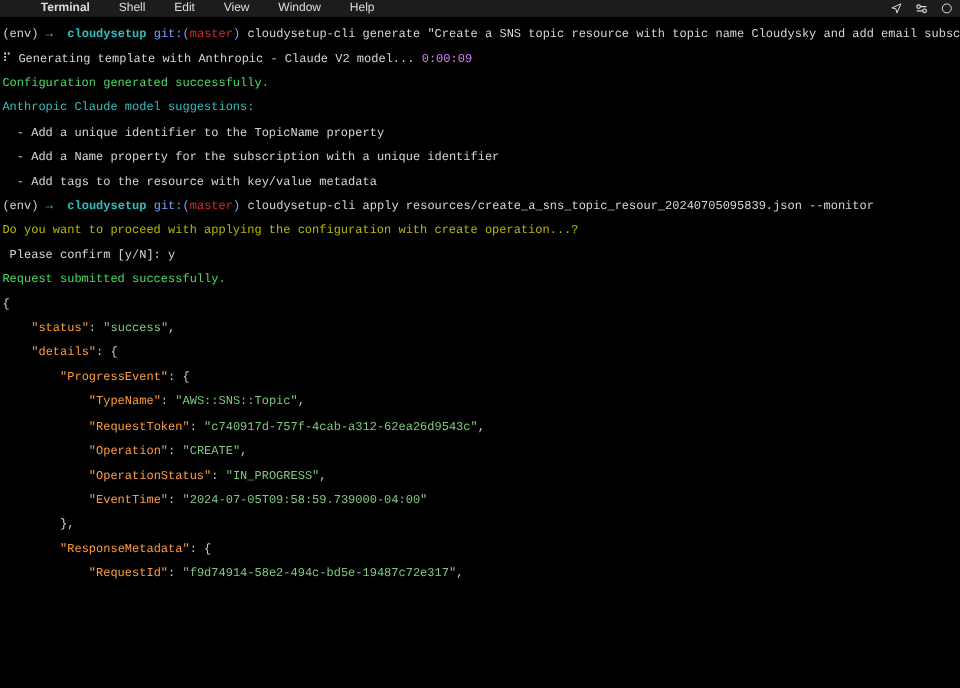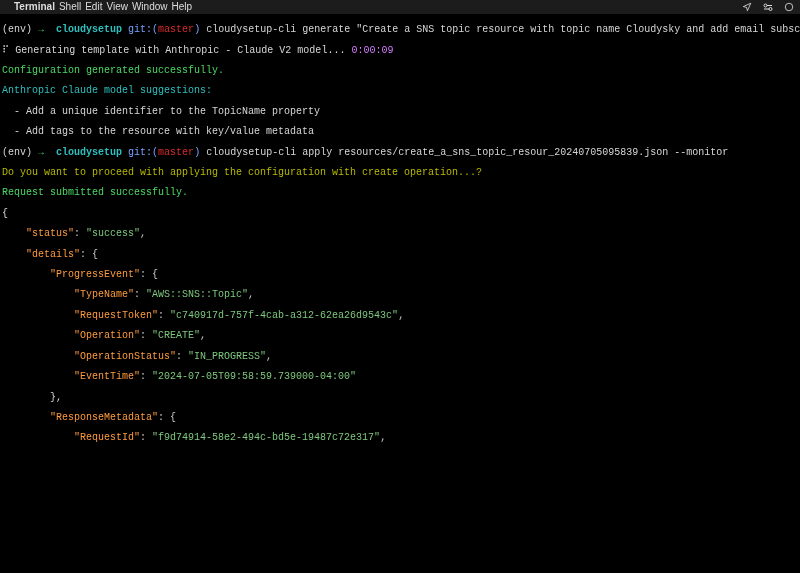--- a/index.html
+++ b/index.html
@@ -15,21 +15,21 @@
   }
   .menubar {
     height: 14px;
     background: #1c1c1c;
     color: #ddd;
     display: flex;
     align-items: center;
     padding: 0 6px;
     font-family: -apple-system, "Helvetica Neue", Arial, sans-serif;
     font-size: 10px;
-    gap: 4px;
+    gap: 24px;
     position: relative;
   }
   .menubar .apple {
     font-size: 11px;
     margin-right: 4px;
   }
   .menubar .app { font-weight: 600; }
   .menubar .right {
     margin-left: auto;
     display: flex;
@@ -87,23 +87,25 @@
       </span>
   </div>
 </div>
 
 <div class="terminal">
 <span class="line"><span class="white">(env)</span> <span class="green">→</span>  <span class="bcyan">cloudysetup</span> <span class="blue">git:(</span><span class="red">master</span><span class="blue">)</span> <span class="white">cloudysetup-cli generate "Create a SNS topic resource with topic name Cloudysky and add email subscription to Cloudysky@gmail.com"</span></span>
 <span class="line"><span class="white">⠏ Generating template with Anthropic - Claude V2 model...</span> <span class="magenta">0:00:09</span></span>
 <span class="line green">Configuration generated successfully.</span>
 <span class="line cyan">Anthropic Claude model suggestions:</span>
 <span class="line white">  - <span>Add a unique identifier to the TopicName property</span></span>
+<span class="line white">  - <span>Add a Name property for the subscription with a unique identifier</span></span>
 <span class="line white">  - <span>Add tags to the resource with key/value metadata</span></span>
 <span class="line"><span class="white">(env)</span> <span class="green">→</span>  <span class="bcyan">cloudysetup</span> <span class="blue">git:(</span><span class="red">master</span><span class="blue">)</span> <span class="white">cloudysetup-cli apply resources/create_a_sns_topic_resour_20240705095839.json --monitor</span></span>
 <span class="line yellow">Do you want to proceed with applying the configuration with create operation...?</span>
+<span class="line"><span class="white"> Please confirm [y/N]: </span><span class="white">y</span></span>
 <span class="line green">Request submitted successfully.</span>
 <span class="line white">{</span>
 <span class="line">    <span class="kw">"status"</span>: <span class="str">"<span>success</span>"</span>,</span>
 <span class="line">    <span class="kw">"<span>details</span>"</span>: {</span>
 <span class="line">        <span class="kw">"<span>ProgressEvent</span>"</span>: {</span>
 <span class="line">            <span class="kw">"TypeName"</span>: <span class="str">"<span>AWS::SNS::Topic</span>"</span>,</span>
 <span class="line">            <span class="kw">"RequestToken"</span>: <span class="str">"<span>c740917d-757f-4cab-a312-62ea26d9543c</span>"</span>,</span>
 <span class="line">            <span class="kw">"Operation"</span>: <span class="str">"<span>CREATE</span>"</span>,</span>
 <span class="line">            <span class="kw">"OperationStatus"</span>: <span class="str">"<span>IN_PROGRESS</span>"</span>,</span>
 <span class="line">            <span class="kw">"EventTime"</span>: <span class="str">"<span>2024-07-05T09:58:59.739000-04:00</span>"</span></span>

